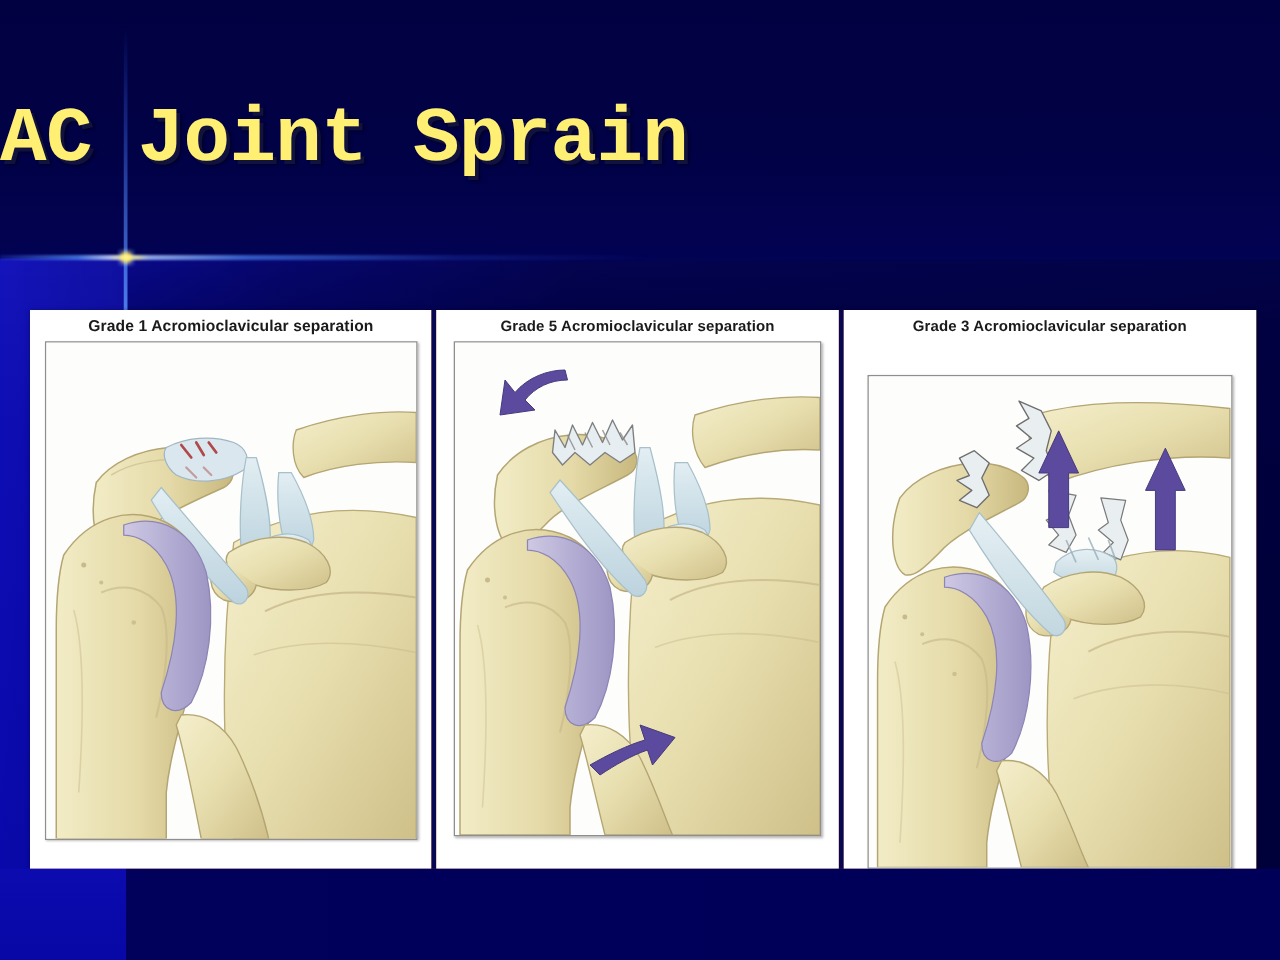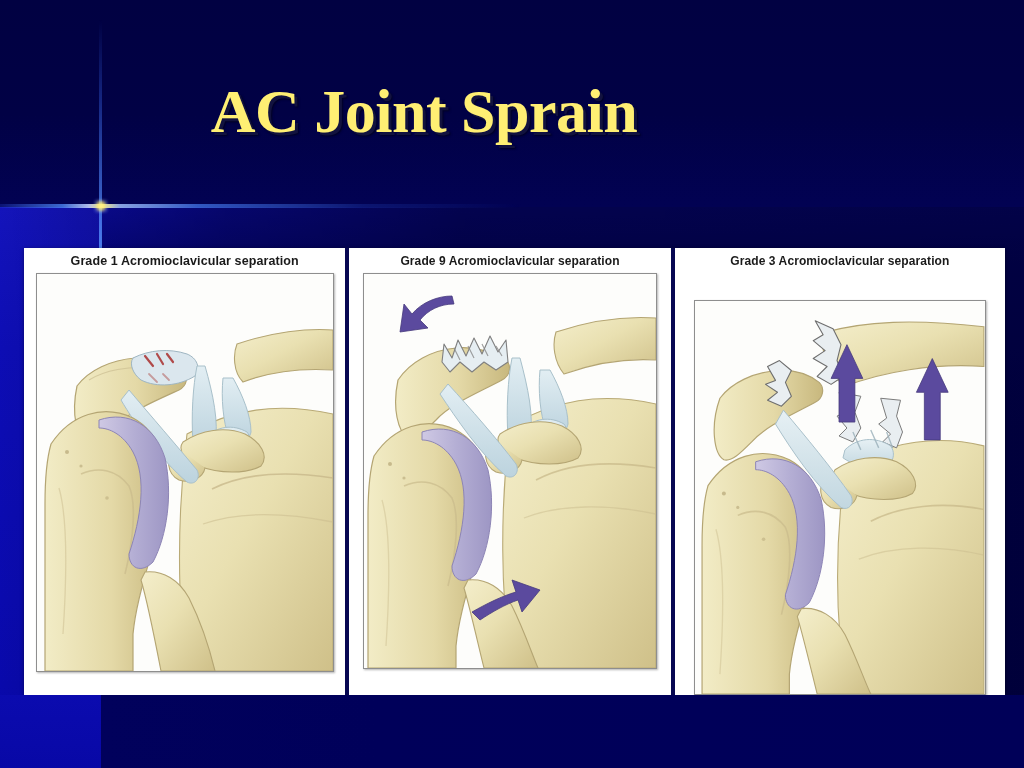--- a/index.html
+++ b/index.html
@@ -85,26 +85,25 @@
     width: 14px; height: 14px;
     background: radial-gradient(circle, rgba(255,245,150,1) 0%, rgba(255,235,110,0.8) 35%, rgba(140,170,255,0.25) 65%, rgba(60,90,220,0) 100%);
     filter: blur(1px);
   }
 
   
   .title {
     position: absolute;
     left: 0; top: 76px;
     width: 848px;
-    text-align: center;
     font-size: 62px;
     font-weight: bold;
     letter-spacing: -0.5px;
     color: #ffef73;
-    font-family: Liberation Serif, serif;
+    font-family: Liberation Mono, monospace;
     text-shadow: 3px 3px 0 #12123f, 4px 4px 2px rgba(0,0,30,0.85);
     white-space: nowrap;
   }
 
   
   .figure-card {
     position: absolute;
     left: 24px; top: 248px;
     width: 981px; height: 447px;
     background: #c2410c;
@@ -253,21 +252,21 @@
           <path d="M62 146 C92 136 118 152 128 184 C136 220 130 262 116 288 C104 300 92 294 92 280 C104 244 110 204 96 178 C86 160 72 154 62 154 Z" fill="url(#cartG1)" stroke="#8d85b5" stroke-width="1"></path>
 
           <path d="M108 298 C126 296 142 306 152 324 C164 348 172 372 178 397 L124 397 C118 366 110 326 104 306 Z" fill="url(#boneG1)" stroke="#b4a573" stroke-width="1.1"></path>
         </svg>
       </div>
     </div>
 
     <div class="divider"></div>
 
     <div class="panel panel-2">
-      <div class="panel-label">Grade 9 Acromioclavicular separation</div>
+      <div class="panel-label">Grade 5 Acromioclavicular separation</div>
       <div class="illus-frame">
         <svg viewBox="0 0 292 394" xmlns="http://www.w3.org/2000/svg">
           <defs>
             <linearGradient id="boneG2" x1="0" y1="0" x2="1" y2="1">
               <stop offset="0%" stop-color="#f4eecb"></stop>
               <stop offset="45%" stop-color="#e9e0b1"></stop>
               <stop offset="100%" stop-color="#cfc089"></stop>
             </linearGradient>
             <linearGradient id="boneV2" x1="0" y1="0" x2="1" y2="0">
               <stop offset="0%" stop-color="#f2ecc6"></stop>

